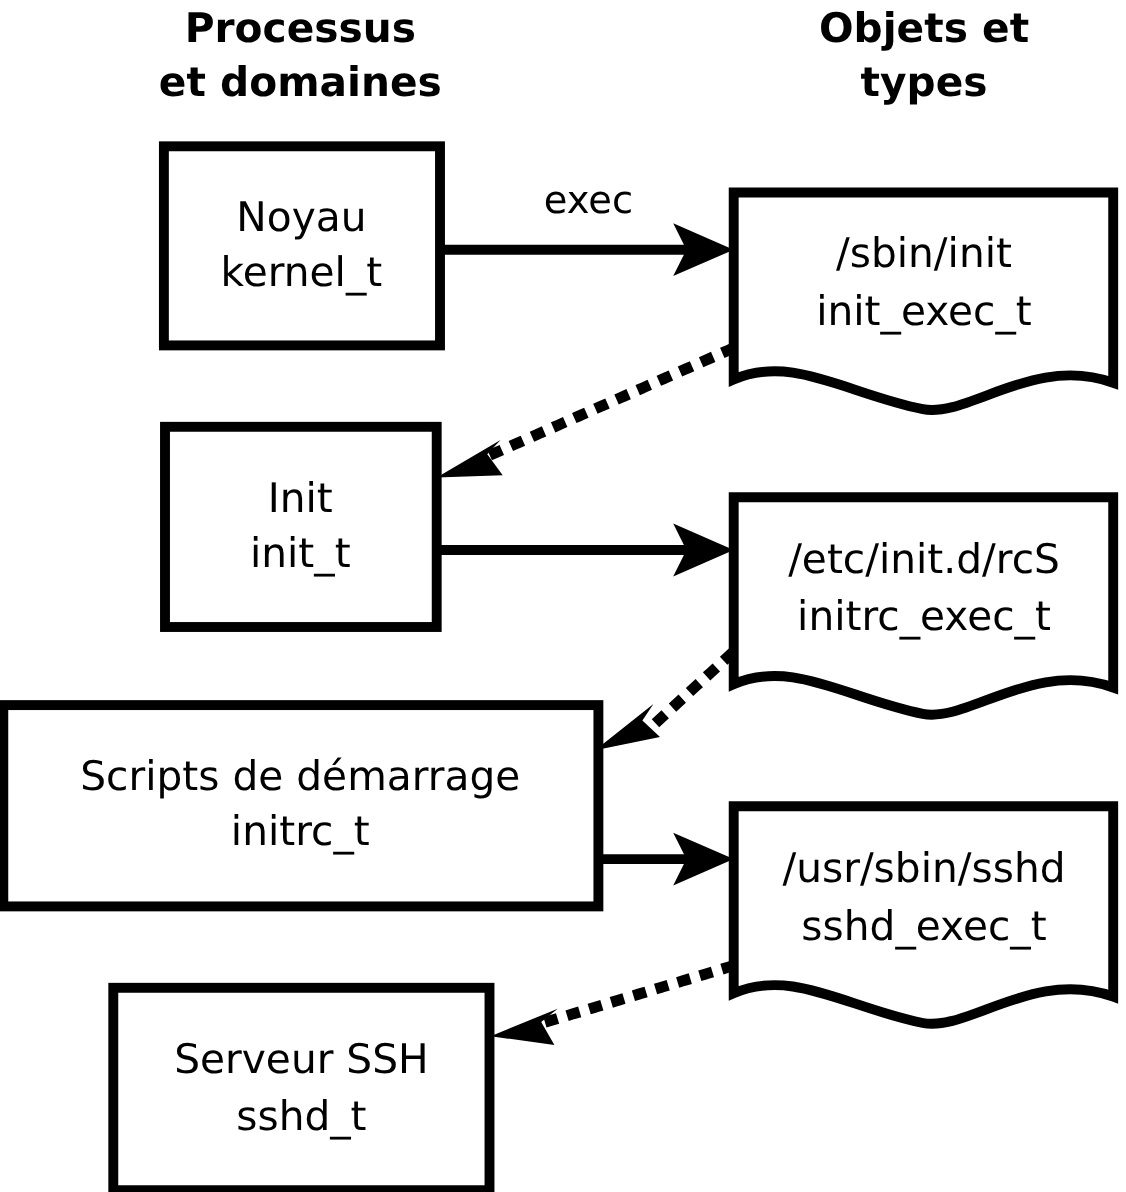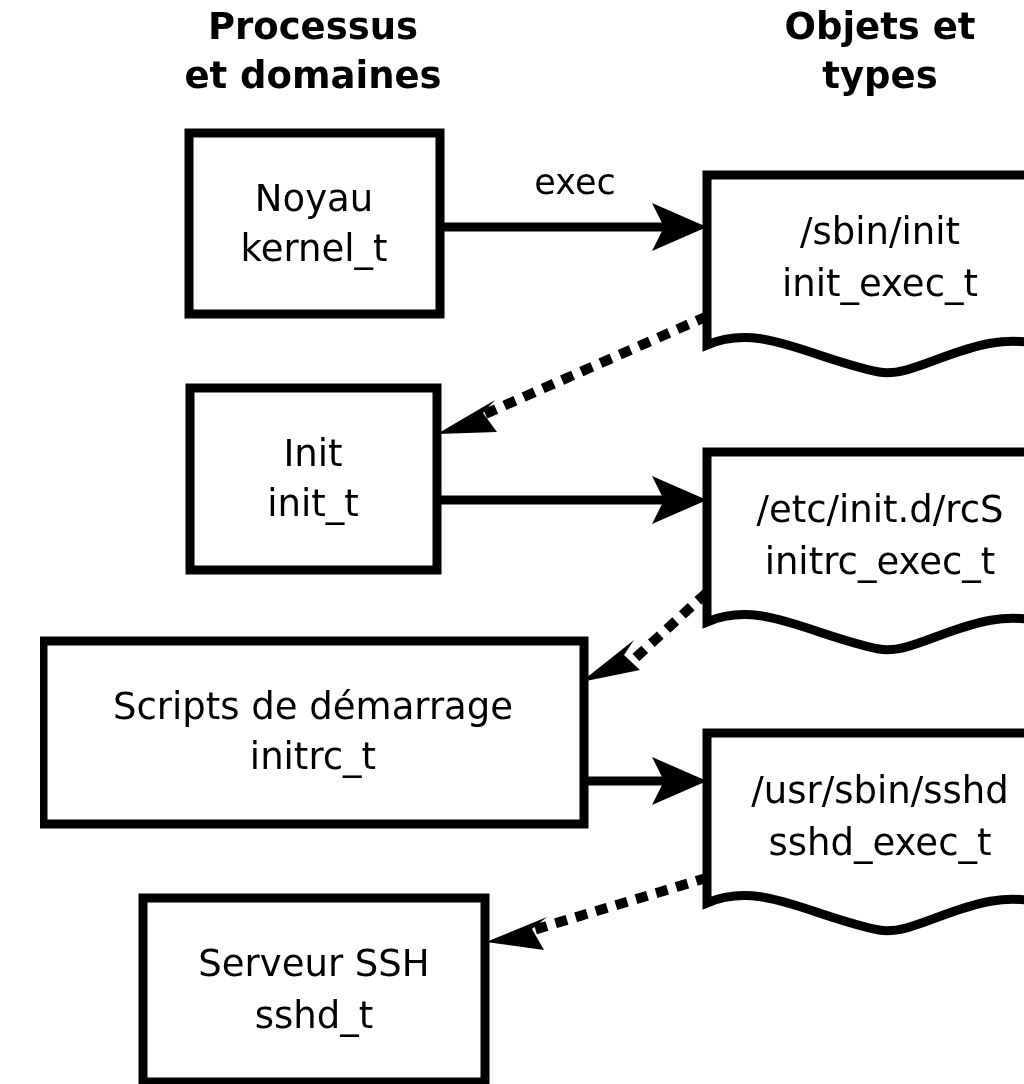--- a/index.html
+++ b/index.html
@@ -11,21 +11,20 @@
     width: 1024px;
     height: 1084px;
     font-family: "DejaVu Sans", sans-serif;
     overflow: hidden;
   }
   #diagram-root {
     position: relative;
     width: 880px;
     height: 1084px;
     background: #ffffff;
-    margin-left: 40px;
   }
   svg#diagram-svg {
     display: block;
     width: 1024px;
     height: 1084px;
   }
   .col-header {
     font-family: "DejaVu Sans", sans-serif;
     font-weight: bold;
     font-size: 37px;

